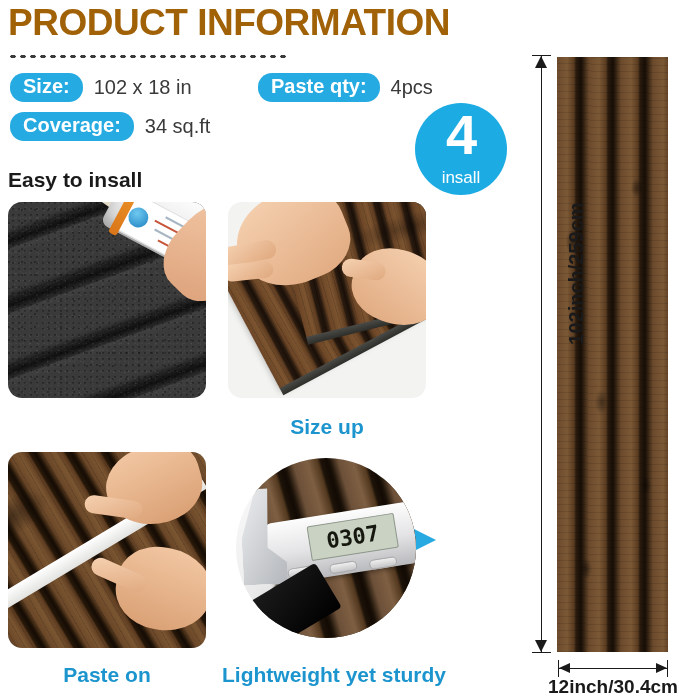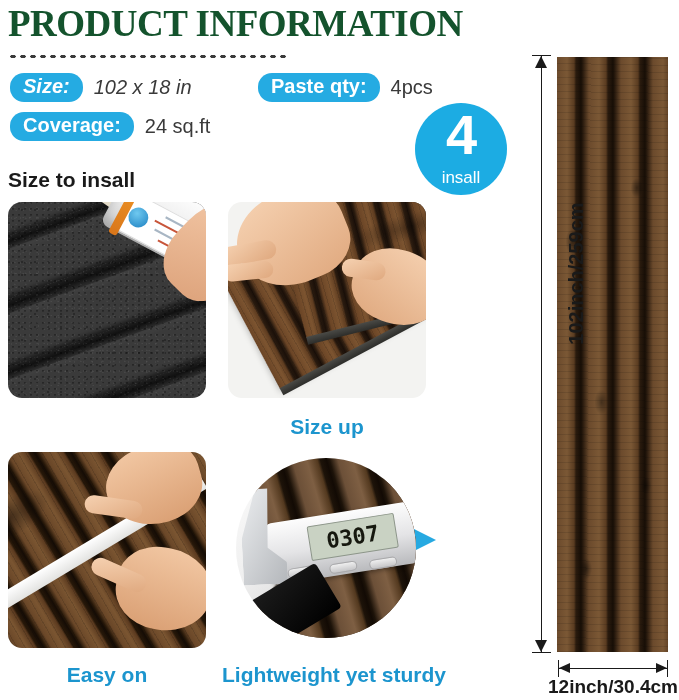--- a/index.html
+++ b/index.html
@@ -10,32 +10,32 @@
     position:relative;
     overflow:hidden;
     -webkit-font-smoothing:antialiased;
   }
   .root{position:absolute;inset:0;}
 
   
   .page-title{
     position:absolute;left:8px;top:2px;
     font-size:37px;font-weight:bold;letter-spacing:-0.5px;
-    color:#14532d;white-space:nowrap;
-    font-family:Liberation Serif, serif;
+    color:#a16207;white-space:nowrap;
+    font-family:Liberation Sans, sans-serif;
   }
   .dotted-rule{
     position:absolute;left:8px;top:55px;width:278px;height:3px;
     background-image:radial-gradient(circle, #3b3b3b 50%, transparent 52%);
     background-size:10px 3px;background-repeat:repeat-x;
   }
 
   
   .spec-row{position:absolute;display:flex;align-items:center;}
-  .spec-size{left:10px;top:73px;font-style:italic;}
+  .spec-size{left:10px;top:73px;}
   .spec-cov{left:10px;top:112px;align-items:center;}
   .spec-qty{left:258px;top:73px;}
   .pill{
     background:#25ABE2;color:#ffffff;
     border-radius:14px;
     font-size:20px;font-weight:bold;
     padding:2px 13px 4px 13px;
     line-height:1.15;
     white-space:nowrap;
   }
@@ -342,34 +342,34 @@
   <div class="page-title">PRODUCT INFORMATION</div>
   <div class="dotted-rule"></div>
 
   <div class="spec-row spec-size">
     <span class="pill">Size:</span>
     <span class="spec-val">102 x 18 in</span>
   </div>
 
   <div class="spec-row spec-cov">
     <span class="pill">Coverage:</span>
-    <span class="spec-val">24 sq.ft</span>
+    <span class="spec-val">34 sq.ft</span>
   </div>
 
   <div class="spec-row spec-qty">
     <span class="pill">Paste qty:</span>
     <span class="spec-val">4pcs</span>
   </div>
 
   <div class="pieces-badge">
     <div class="pieces-num">4</div>
     <div class="pieces-word">insall</div>
   </div>
 
-  <div class="section-heading">Size to insall</div>
+  <div class="section-heading">Easy to insall</div>
 
   <div class="tile tile-glue">
     <div class="glue-bg">
       <div class="glue-grooves">
         <i style="top:18%;height:12px;"></i>
         <i style="top:38%;height:14px;"></i>
         <i style="top:60%;height:12px;"></i>
         <i style="top:80%;height:13px;"></i>
       </div>
       <div class="speckle"></div>
@@ -417,21 +417,21 @@
       <div class="wood-grain"></div>
     </div>
     <div class="wall-strip"></div>
     <div class="hand-p1">
       <div class="finger" style="left:-26px;top:40px;width:58px;height:18px;transform:rotate(24deg);"></div>
     </div>
     <div class="hand-p2">
       <div class="finger" style="left:-28px;top:26px;width:58px;height:18px;transform:rotate(14deg);"></div>
     </div>
   </div>
-  <div class="caption cap-paste">Easy on</div>
+  <div class="caption cap-paste">Paste on</div>
 
   <div class="meas-wrap">
     <div class="blue-tri"></div>
     <div class="meas-circle">
       <div class="meas-wood"></div>
       <div class="caliper">
         <div class="cal-body">
           <div class="cal-lcd">
             <span class="cal-digits">0307</span>
           </div>

